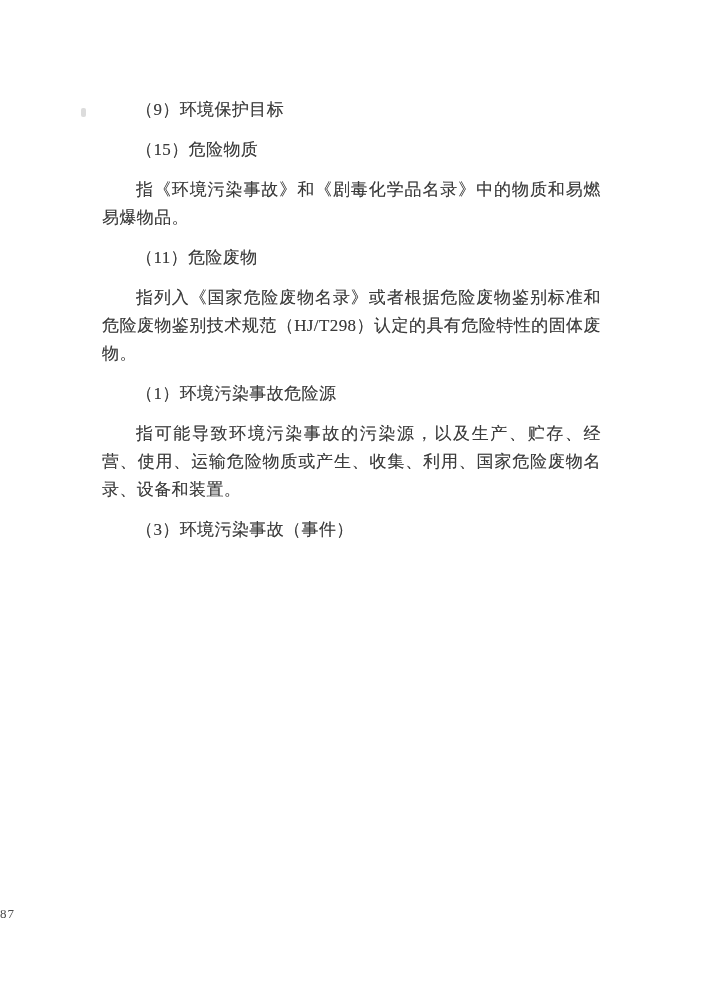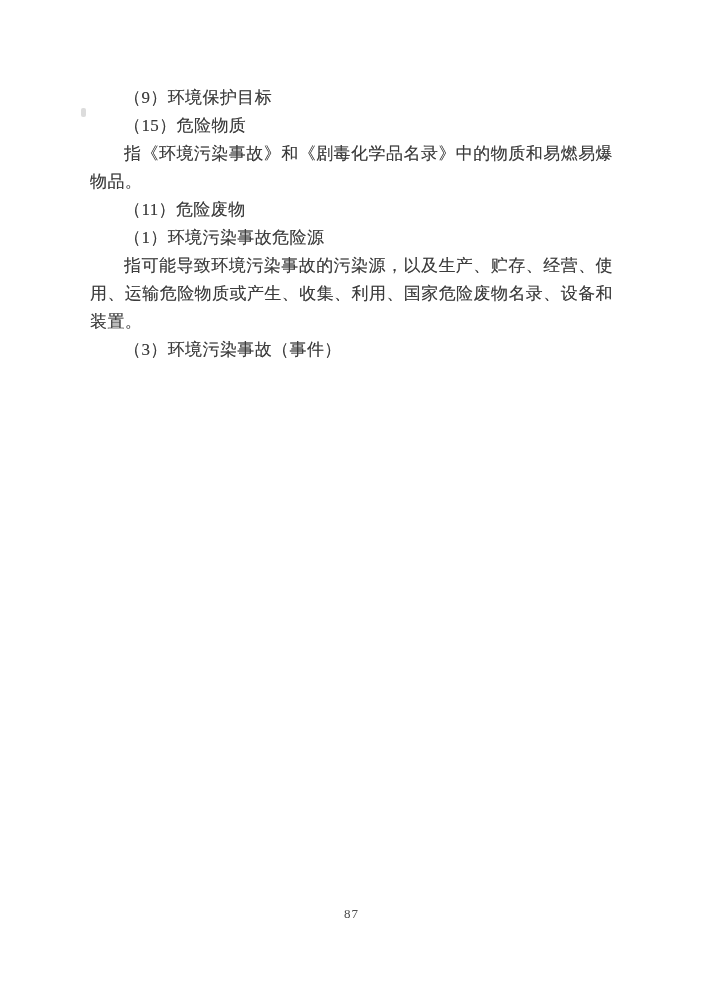--- a/index.html
+++ b/index.html
@@ -25,30 +25,29 @@
     top: 84px;
     width: 523px;
     font-size: 17px;
     line-height: 28px;
     color: #3b3b3b;
     text-align: justify;
     letter-spacing: 0.4px;
     text-shadow: 0 0 0.6px rgba(80,80,80,0.55);
   }
   .doc-content p {
-    margin: 0;
+    margin: 12px;
     padding: 0;
     text-indent: 2em;
   }
   .page-number {
     position: absolute;
     top: 906px;
     left: 0;
     width: 100%;
-    text-align: center;
     font-size: 13px;
     color: #4a4a4a;
     letter-spacing: 1px;
   }
   .scan-speck {
     position: absolute;
     left: 81px;
     top: 108px;
     width: 5px;
     height: 9px;
@@ -62,20 +61,21 @@
 
 <div class="page">
 
   <span class="scan-speck"></span>
 
   <div class="doc-content">
     <p>（9）环境保护目标</p>
     <p>（15）危险物质</p>
     <p>指《环境污染事故》和《剧毒化学品名录》中的物质和易燃易爆物品。</p>
     <p>（11）危险废物</p>
+    <p>指列入《国家危险废物名录》或者根据危险废物鉴别标准和危险废物鉴别技术规范（HJ/T298）认定的具有危险特性的固体废物。</p>
     <p>（1）环境污染事故危险源</p>
     <p>指可能导致环境污染事故的污染源，以及生产、贮存、经营、使用、运输危险物质或产生、收集、利用、国家危险废物名录、设备和装置。</p>
     <p>（3）环境污染事故（事件）</p>
   </div>
 
   <div class="page-number">87</div>
 
 </div>
 
 </body></html>

